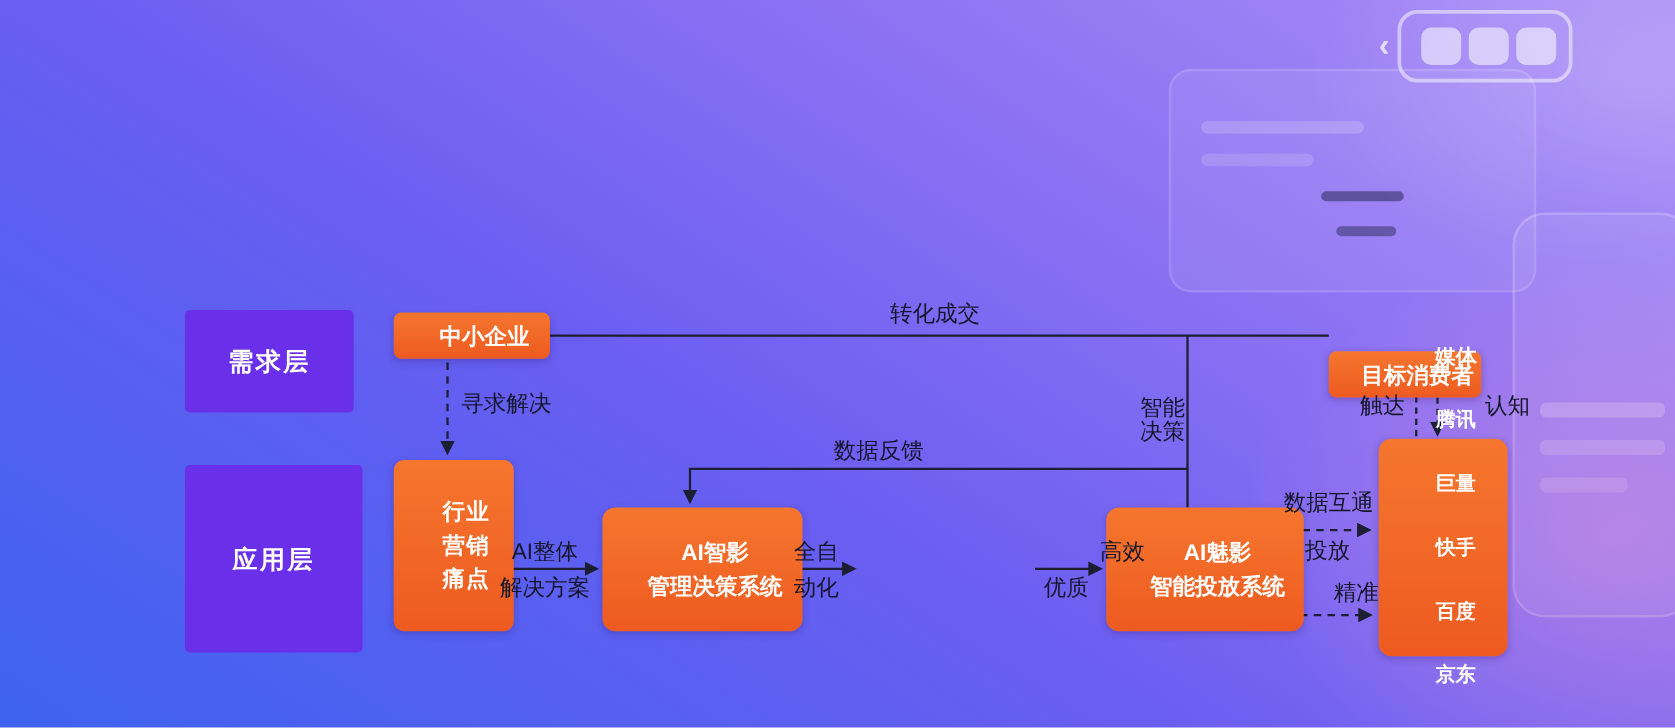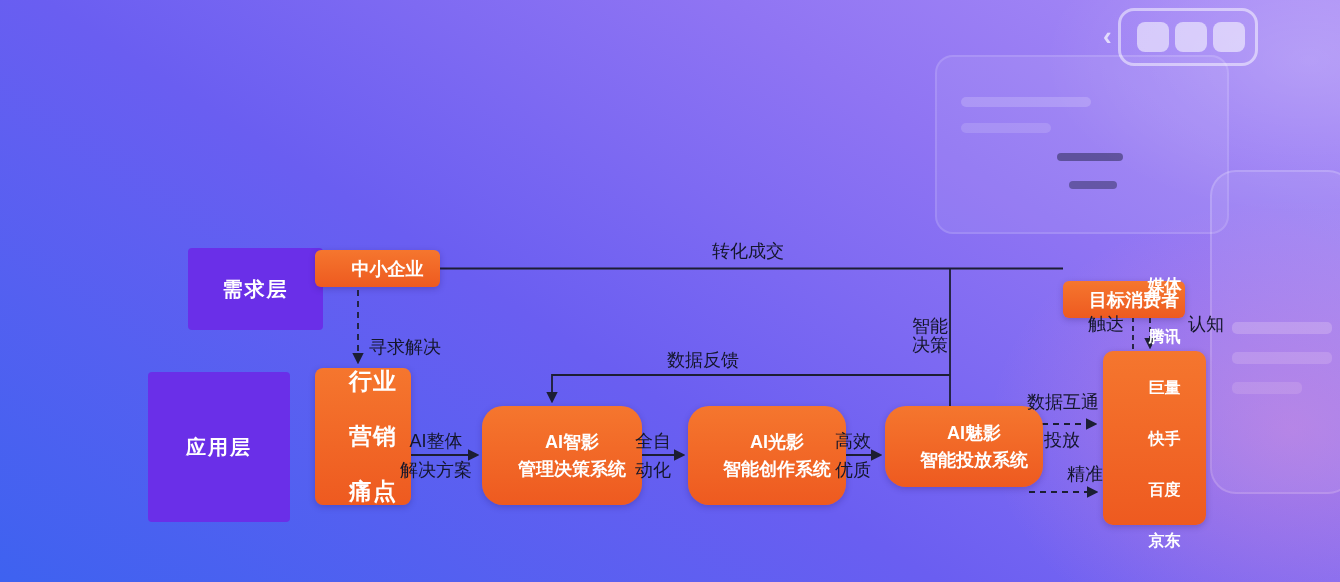--- a/index.html
+++ b/index.html
@@ -36,22 +36,22 @@
     font-size:20px;font-weight:bold;letter-spacing:2px;
   }
   .node{
     position:absolute;color:#fff;font-weight:bold;border-radius:8px;
     background:linear-gradient(180deg,#f5762e,#ee5a20);
     display:flex;flex-direction:column;align-items:center;justify-content:center;
     text-align:center;box-shadow:0 2px 6px rgba(40,20,90,0.25);padding-left:20px;
   }
   .node .l{display:block;}
   .node-small{font-size:18px;border-radius:6px;}
-  .node-sys{font-size:18px;line-height:27px;border-radius:21px;}
-  .node-pain{font-size:23px;line-height:27px;letter-spacing:1px;justify-content:space-between;}
+  .node-sys{font-size:18px;line-height:27px;border-radius:10px;}
+  .node-pain{font-size:18px;line-height:27px;letter-spacing:1px;}
   .node-media{font-size:16px;line-height:23px;border-radius:10px;}
   .node-media .media-title{font-size:17px;}
 
   .arrow-layer{position:absolute;left:0;top:0;pointer-events:none;}
   .edge-label{
     position:absolute;transform:translate(-50%,-50%);
     color:#14162b;font-size:18px;font-weight:500;white-space:nowrap;text-align:center;
   }
   .edge-label .l{display:block;line-height:19px;}
 </style>
@@ -106,21 +106,21 @@
       <path d="M1031,424 L1095,424" stroke-dasharray="6 5" marker-start="url(#arr)" marker-end="url(#arr)"></path>
 
       <path d="M1029,492 L1096,492" stroke-dasharray="6 5" marker-end="url(#arr)"></path>
 
       <path d="M1133,349 L1133,293" stroke-dasharray="5 4" marker-end="url(#arr)"></path>
 
       <path d="M1150,291 L1150,347" stroke-dasharray="5 4" marker-end="url(#arr)"></path>
     </g>
   </svg>
 
-  <div class="layer-box" style="left:148px;top:248px;width:135px;height:82px;margin-left:40px;">
+  <div class="layer-box" style="left:148px;top:248px;width:135px;height:82px;">
     <span>需求层</span>
   </div>
   <div class="layer-box" style="left:148px;top:372px;width:142px;height:150px;">
     <span>应用层</span>
   </div>
 
   <div class="node node-small" style="left:315px;top:250px;width:105px;height:37px;">
     <span>中小企业</span>
   </div>
   <div class="node node-small" style="left:1063px;top:243px;width:102px;height:37px;margin-top:38px;">
@@ -128,50 +128,46 @@
   </div>
   <div class="node node-pain" style="left:315px;top:368px;width:76px;height:137px;">
     <span class="l">行业</span>
     <span class="l">营销</span>
     <span class="l">痛点</span>
   </div>
   <div class="node node-sys" style="left:482px;top:406px;width:140px;height:99px;">
     <span class="l">AI智影</span>
     <span class="l">管理决策系统</span>
   </div>
-  <div class="node node-sys" style="left:688px;top:406px;width:138px;height:99px;">
-    <span class="l">AI光影</span>
-    <span class="l">智能创作系统</span>
-  </div>
-  <div class="node node-sys" style="left:885px;top:406px;width:138px;height:81px;">
+  <div class="node node-sys" style="left:885px;top:406px;width:138px;height:99px;">
     <span class="l">AI魅影</span>
     <span class="l">智能投放系统</span>
   </div>
   <div class="node node-media" style="left:1103px;top:351px;width:83px;height:174px;gap:28px;">
     <span class="l media-title">媒体</span>
     <span class="l">腾讯</span>
     <span class="l">巨量</span>
     <span class="l">快手</span>
     <span class="l">百度</span>
     <span class="l">京东</span>
     <span class="l">小红书</span>
   </div>
 
   <div class="edge-label" style="left:748px;top:251px;">转化成交</div>
-  <div class="edge-label" style="left:405px;top:323px;margin-top:24px;">寻求解决</div>
+  <div class="edge-label" style="left:405px;top:323px;">寻求解决</div>
   <div class="edge-label" style="left:703px;top:360px;">数据反馈</div>
   <div class="edge-label" style="left:930px;top:336px;">
     <span class="l">智能</span>
     <span class="l">决策</span>
   </div>
   <div class="edge-label" style="left:436px;top:441px;">AI整体</div>
   <div class="edge-label" style="left:436px;top:470px;">解决方案</div>
   <div class="edge-label" style="left:653px;top:441px;">全自</div>
   <div class="edge-label" style="left:653px;top:470px;">动化</div>
-  <div class="edge-label" style="left:853px;top:441px;text-align:center;">高效</div>
+  <div class="edge-label" style="left:898px;top:441px;text-align:center;">高效</div>
   <div class="edge-label" style="left:853px;top:470px;">优质</div>
   <div class="edge-label" style="left:1063px;top:402px;">数据互通</div>
   <div class="edge-label" style="left:1062px;top:440px;">投放</div>
   <div class="edge-label" style="left:1085px;top:474px;">精准</div>
   <div class="edge-label" style="left:1106px;top:324px;">触达</div>
   <div class="edge-label" style="left:1206px;top:324px;">认知</div>
 
 </div>
 
 </body></html>

